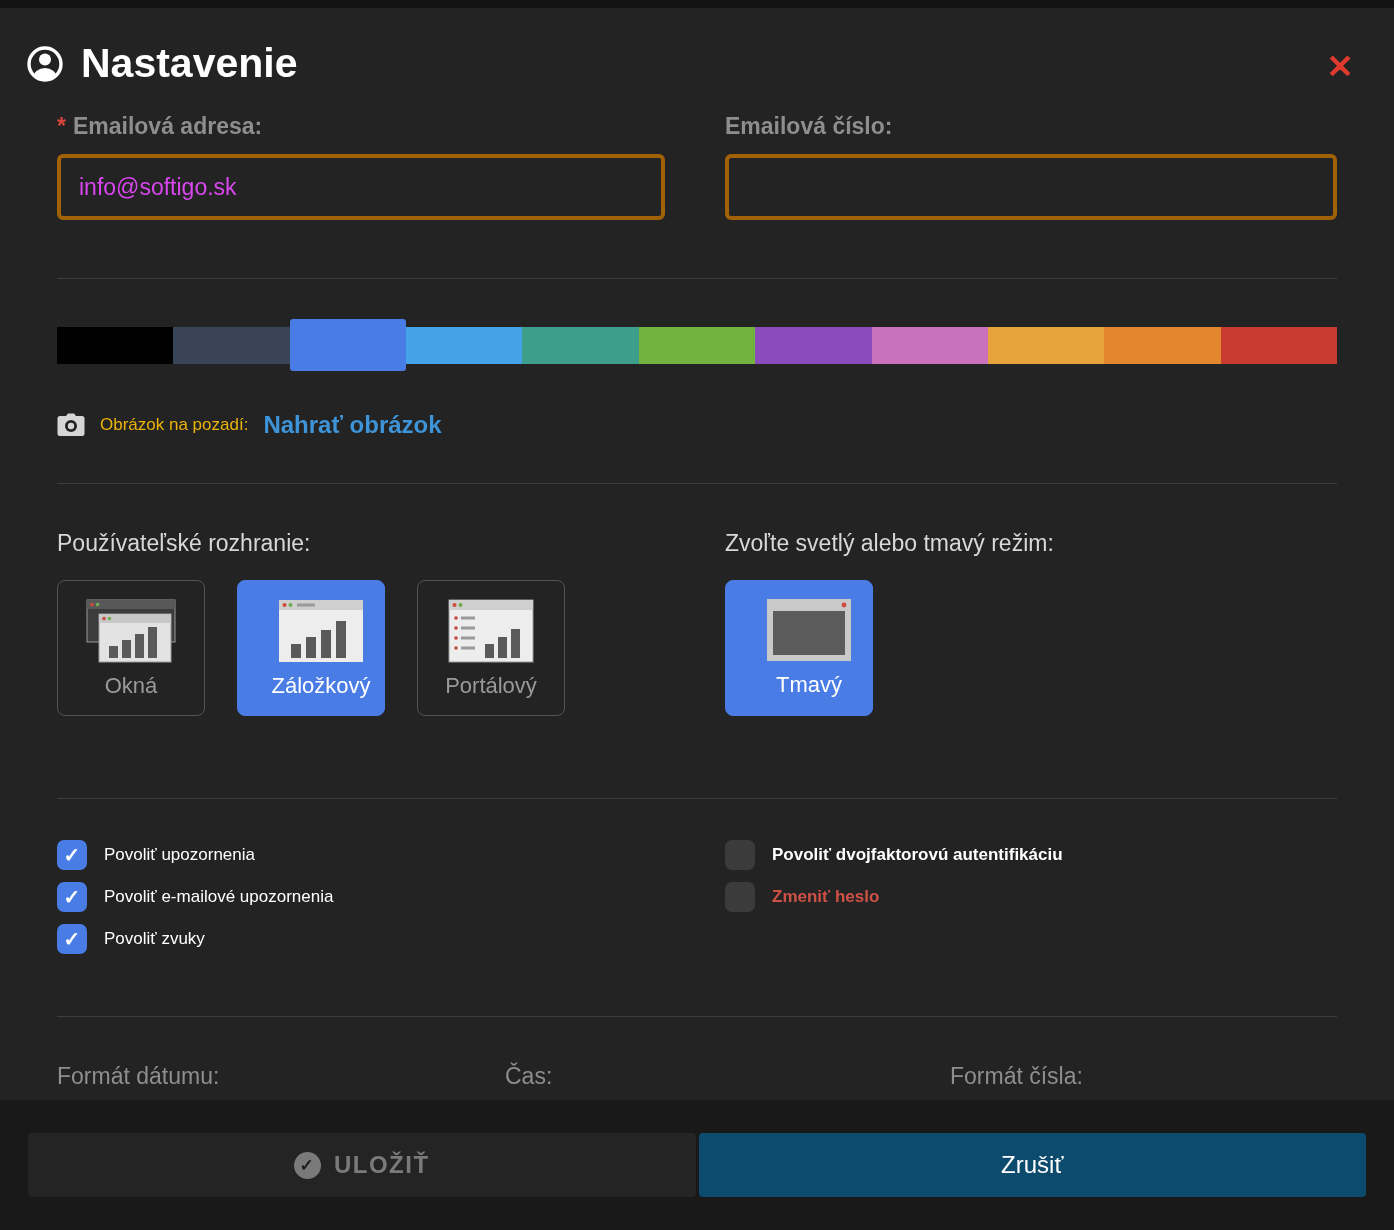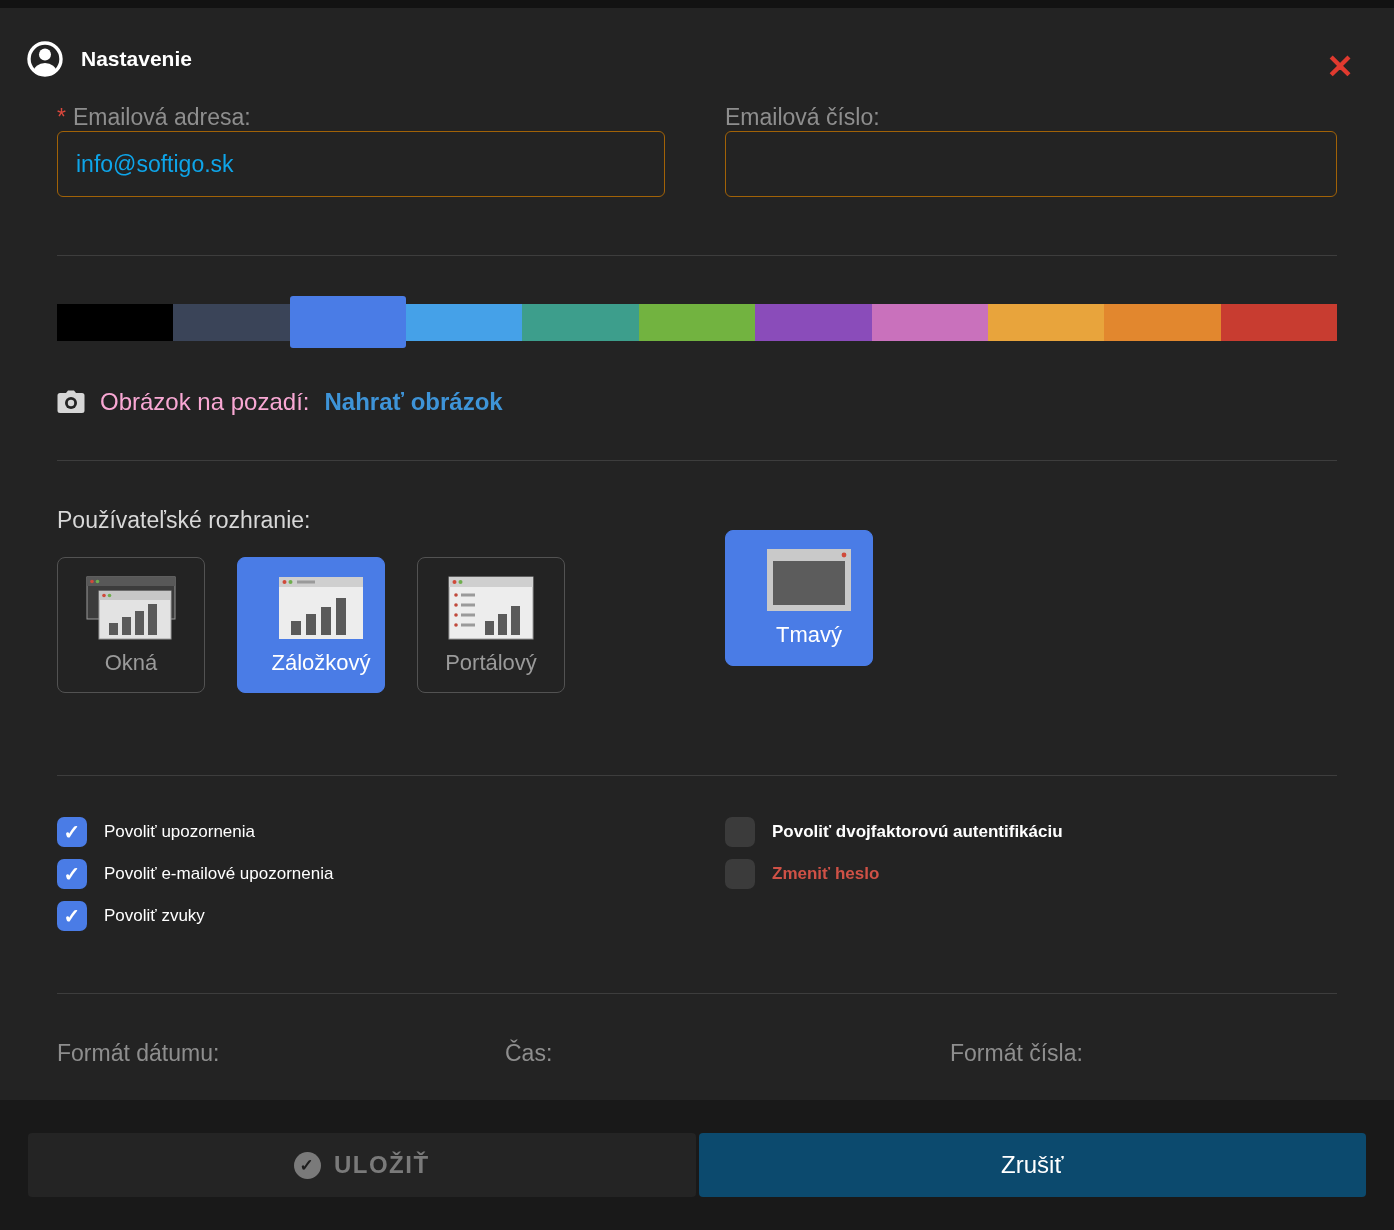--- a/index.html
+++ b/index.html
@@ -8,54 +8,54 @@
     background:#131313;
     font-family:"Liberation Sans", sans-serif;
     -webkit-font-smoothing:antialiased;
   }
   .stage { position:relative; width:1394px; height:1230px; background:#232323; overflow:hidden; margin:0 auto; }
   .backdrop-top { height:8px; background:#121212; }
 
   
   .header { position:relative; display:flex; align-items:center; padding:32px 40px 26px 26px; }
   .user-ico { width:38px; height:38px; flex:0 0 auto; }
-  .title { color:#ffffff; font-size:21px; font-weight:bold; margin-left:17px; }
+  .title { color:#ffffff; font-size:41px; font-weight:bold; margin-left:17px; }
   .close { position:absolute; right:40px; top:42px; color:var(--close,#e03a2f); font-size:33px; font-weight:bold; line-height:1; cursor:pointer; }
 
   .content { padding:0 57px; }
 
   .row2 { display:flex; }
   .col-l { width:608px; flex:0 0 auto; }
   .col-r { margin-left:60px; flex:1; }
 
-  .field-label { color:#8e8e8e; font-size:23px; }
+  .field-label { color:#8e8e8e; font-size:23px;font-weight:bold; }
   .req { color:#d9473c; margin-right:7px; }
   .tinput {
-    height:66px; width:100%;
-    border:1px solid #a16207; border-radius:6px;
-    background:transparent; color:#0ea5e9;
+    margin-top:14px; height:66px; width:100%;
+    border:4px solid #a16207; border-radius:6px;
+    background:transparent; color:#d946ef;
     font-size:23px; padding:0 18px;
     font-family:"Liberation Sans", sans-serif;
     outline:none;
   }
 
   .divider { border:none; border-top:1px solid #3d3d3d; margin:0; }
   .d1 { margin-top:58px; }
   .d2 { margin-top:44px; }
   .d3 { margin-top:82px; }
   .d4 { margin-top:50px; }
 
   
   .palette { display:flex; align-items:center; height:52px; margin-top:40px; }
   .swatch { flex:1; height:37px; cursor:pointer; }
   .swatch.selected { height:52px; border-radius:3px; position:relative; z-index:2; }
 
   
   .bgimg-row { display:flex; align-items:center; gap:15px; margin-top:40px; }
-  .bgimg-label { color:#f9a8d4; font-size:24px; }
+  .bgimg-label { color:#eab308; font-size:17px; }
   .upload-link { color:var(--link,#3e94d8); font-size:24px; font-weight:bold; cursor:pointer; }
 
   .section-label { color:#d8d8d8; font-size:23px; }
   .sections { margin-top:46px; }
 
   .tiles { display:flex; gap:32px; margin-top:23px; }
   .tile {
     width:148px; height:136px;
     border:1px solid #525252; border-radius:8px;
     display:flex; flex-direction:column; align-items:center; justify-content:center;
@@ -224,20 +224,21 @@
               <rect x="57" y="39" width="9" height="21" fill="#5a5a5a"></rect>
               <rect x="70" y="31" width="9" height="29" fill="#5a5a5a"></rect>
             </svg>
             <div class="tlabel">Portálový</div>
           </div>
 
         </div>
       </div>
 
       <div class="col-r">
+        <div class="section-label">Zvoľte svetlý alebo tmavý režim:</div>
         <div class="tiles">
 
 
           <div class="tile selected">
             <svg width="96" height="64" viewBox="0 0 96 64">
               <rect x="6" y="0" width="84" height="62" fill="#c9c9c9"></rect>
               <circle cx="83" cy="6" r="2.4" fill="#d04a3a"></circle>
               <rect x="12" y="12" width="72" height="44" fill="#5c5c5c"></rect>
             </svg>
             <div class="tlabel">Tmavý</div>

